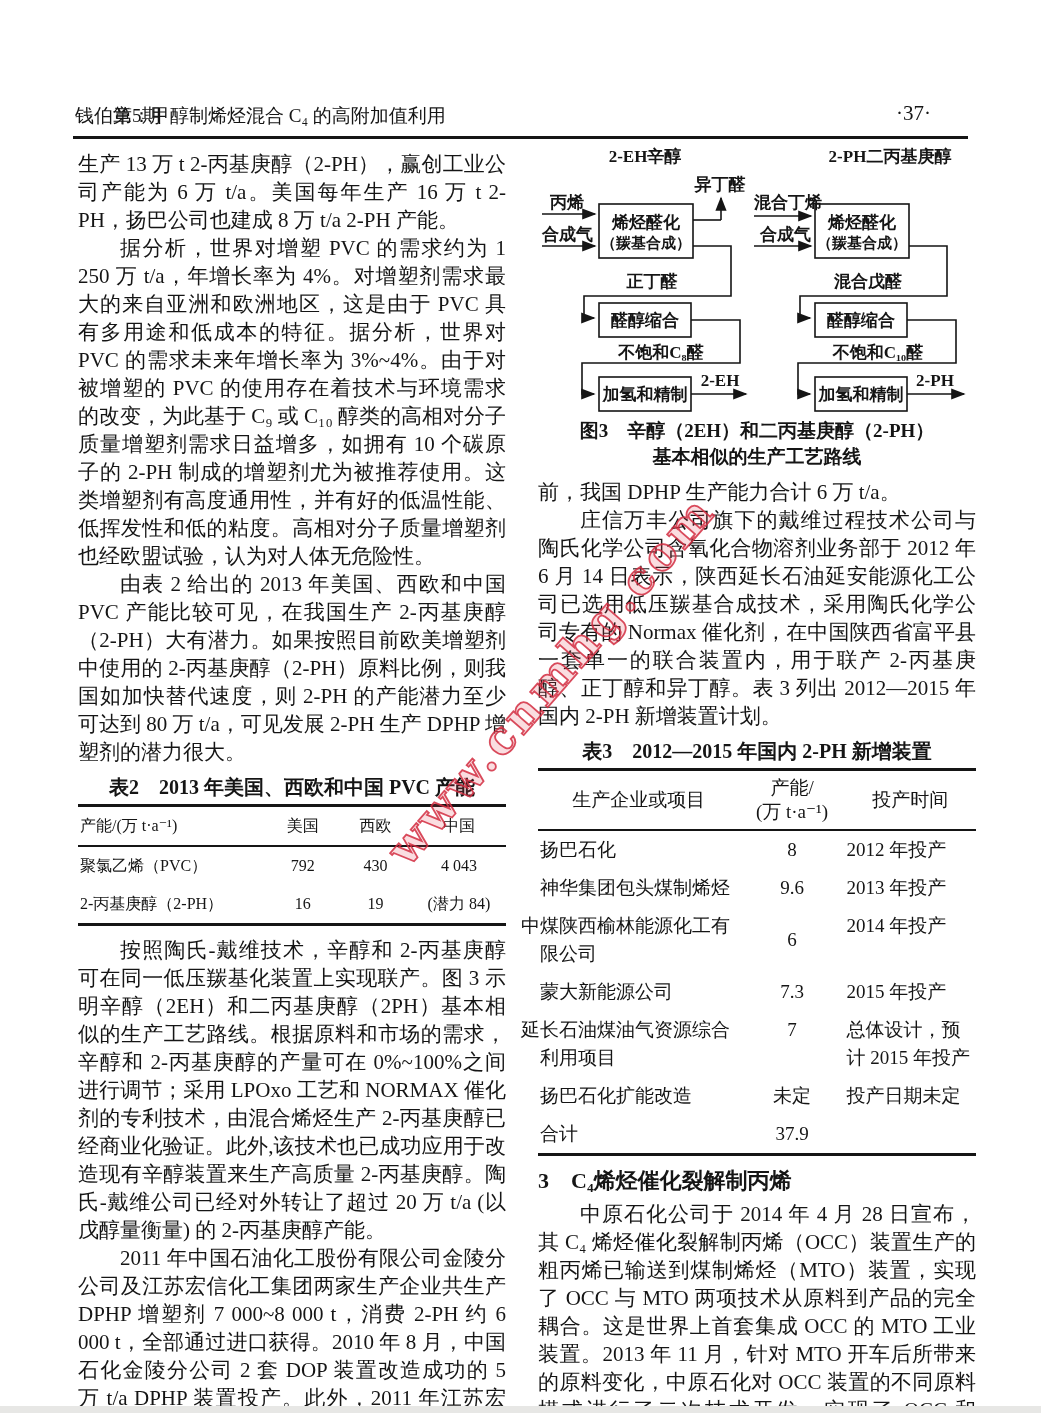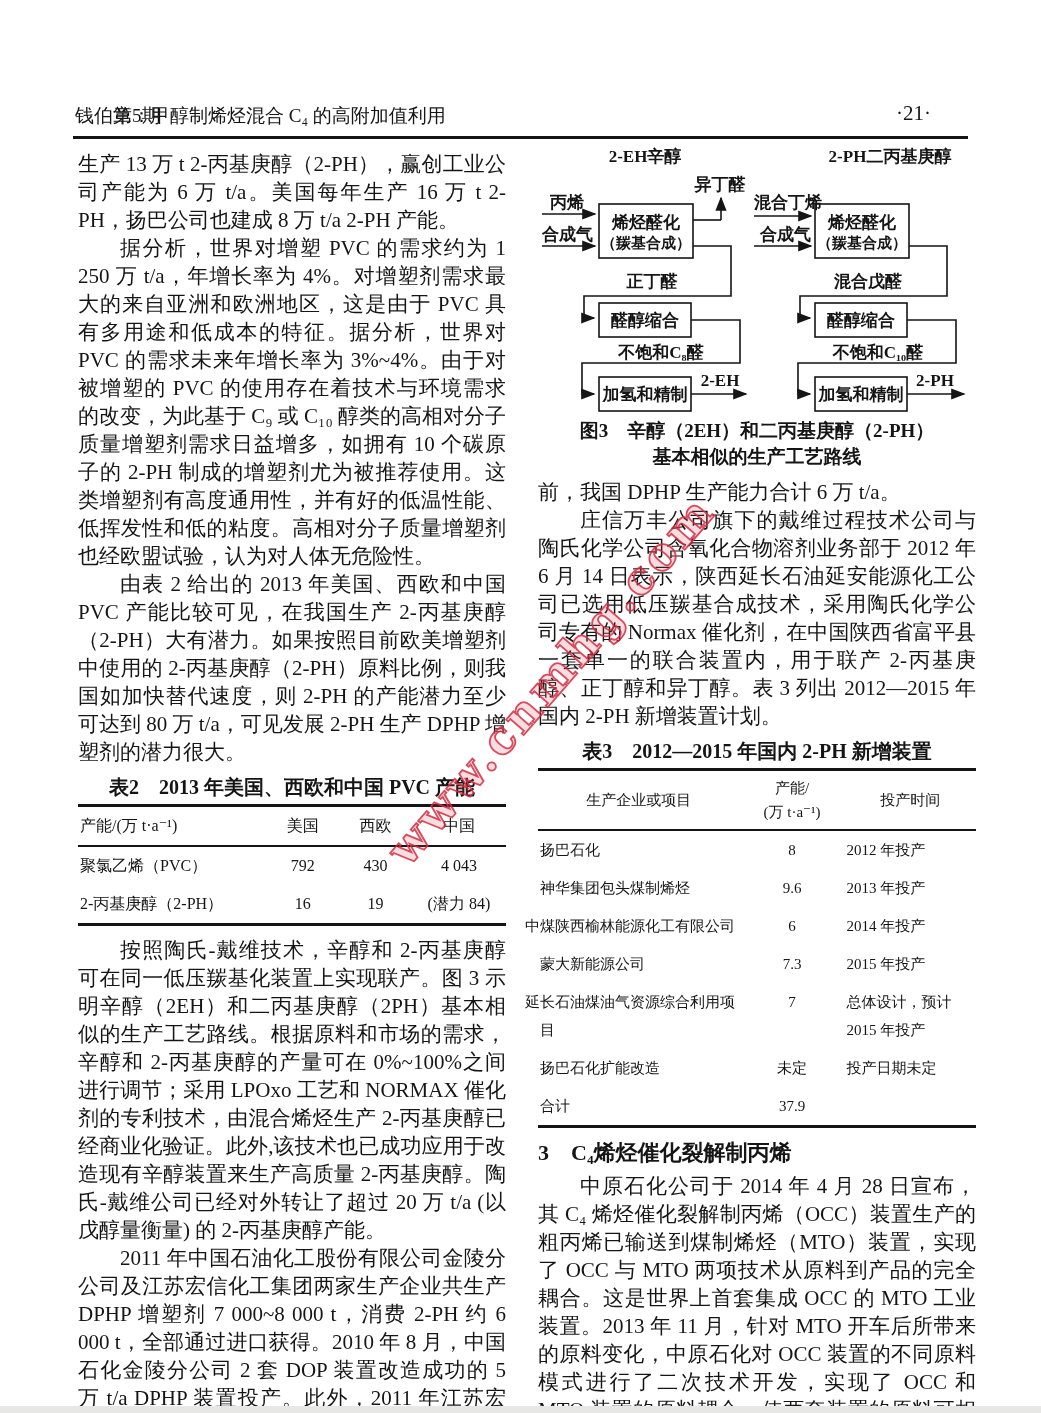--- a/index.html
+++ b/index.html
@@ -53,21 +53,21 @@
   .scan-edge { position:absolute; left:0; right:0; bottom:0; height:7px; background:#e7e7e5; }
 </style>
 </head>
 <body>
 
 <div class="page">
 
   <div class="header">
     <span class="issue">第5期</span>
     <span class="running-title">钱伯章：甲醇制烯烃混合 C₄ 的高附加值利用</span>
-    <span class="page-number">·21·</span>
+    <span class="page-number">·37·</span>
   </div>
   <div class="header-rule"></div>
 
   <div class="col col-left">
     <p class="noindent">生产 13 万 t 2-丙基庚醇（2-PH），赢创工业公司产能为 6 万 t/a。美国每年生产 16 万 t 2-PH，扬巴公司也建成 8 万 t/a 2-PH 产能。</p>
     <p>据分析，世界对增塑 PVC 的需求约为 1 250 万 t/a，年增长率为 4%。对增塑剂需求最大的来自亚洲和欧洲地区，这是由于 PVC 具有多用途和低成本的特征。据分析，世界对 PVC 的需求未来年增长率为 3%~4%。由于对被增塑的 PVC 的使用存在着技术与环境需求的改变，为此基于 C₉ 或 C₁₀ 醇类的高相对分子质量增塑剂需求日益增多，如拥有 10 个碳原子的 2-PH 制成的增塑剂尤为被推荐使用。这类增塑剂有高度通用性，并有好的低温性能、低挥发性和低的粘度。高相对分子质量增塑剂也经欧盟试验，认为对人体无危险性。</p>
     <p>由表 2 给出的 2013 年美国、西欧和中国 PVC 产能比较可见，在我国生产 2-丙基庚醇（2-PH）大有潜力。如果按照目前欧美增塑剂中使用的 2-丙基庚醇（2-PH）原料比例，则我国如加快替代速度，则 2-PH 的产能潜力至少可达到 80 万 t/a，可见发展 2-PH 生产 DPHP 增塑剂的潜力很大。</p>
 
     <div class="tbl-block">
       <div class="tbl-title">表2　2013 年美国、西欧和中国 PVC 产能</div>
@@ -174,21 +174,21 @@
 
       <div class="fig-caption">图3　辛醇（2EH）和二丙基庚醇（2-PH）</div>
       <div class="fig-caption">基本相似的生产工艺路线</div>
     </div>
 
     <p class="noindent">前，我国 DPHP 生产能力合计 6 万 t/a。</p>
     <p>庄信万丰公司旗下的戴维过程技术公司与陶氏化学公司含氧化合物溶剂业务部于 2012 年 6 月 14 日表示，陕西延长石油延安能源化工公司已选用低压羰基合成技术，采用陶氏化学公司专有的 Normax 催化剂，在中国陕西省富平县一套单一的联合装置内，用于联产 2-丙基庚醇、正丁醇和异丁醇。表 3 列出 2012—2015 年国内 2-PH 新增装置计划。</p>
 
     <div class="tbl-block">
       <div class="tbl-title">表3　2012—2015 年国内 2-PH 新增装置</div>
-      <table class="paper-table" style="font-size:15px">
+      <table class="paper-table" style="font-size:19px">
         <thead>
           <tr>
             <th class="ctr" style="width:46%">生产企业或项目</th>
             <th class="ctr" style="width:24%">
               <div class="capline">产能/</div>
               <div class="capline">(万 t·a⁻¹)</div>
             </th>
             <th class="ctr" style="width:30%">投产时间</th>
           </tr>
         </thead>

